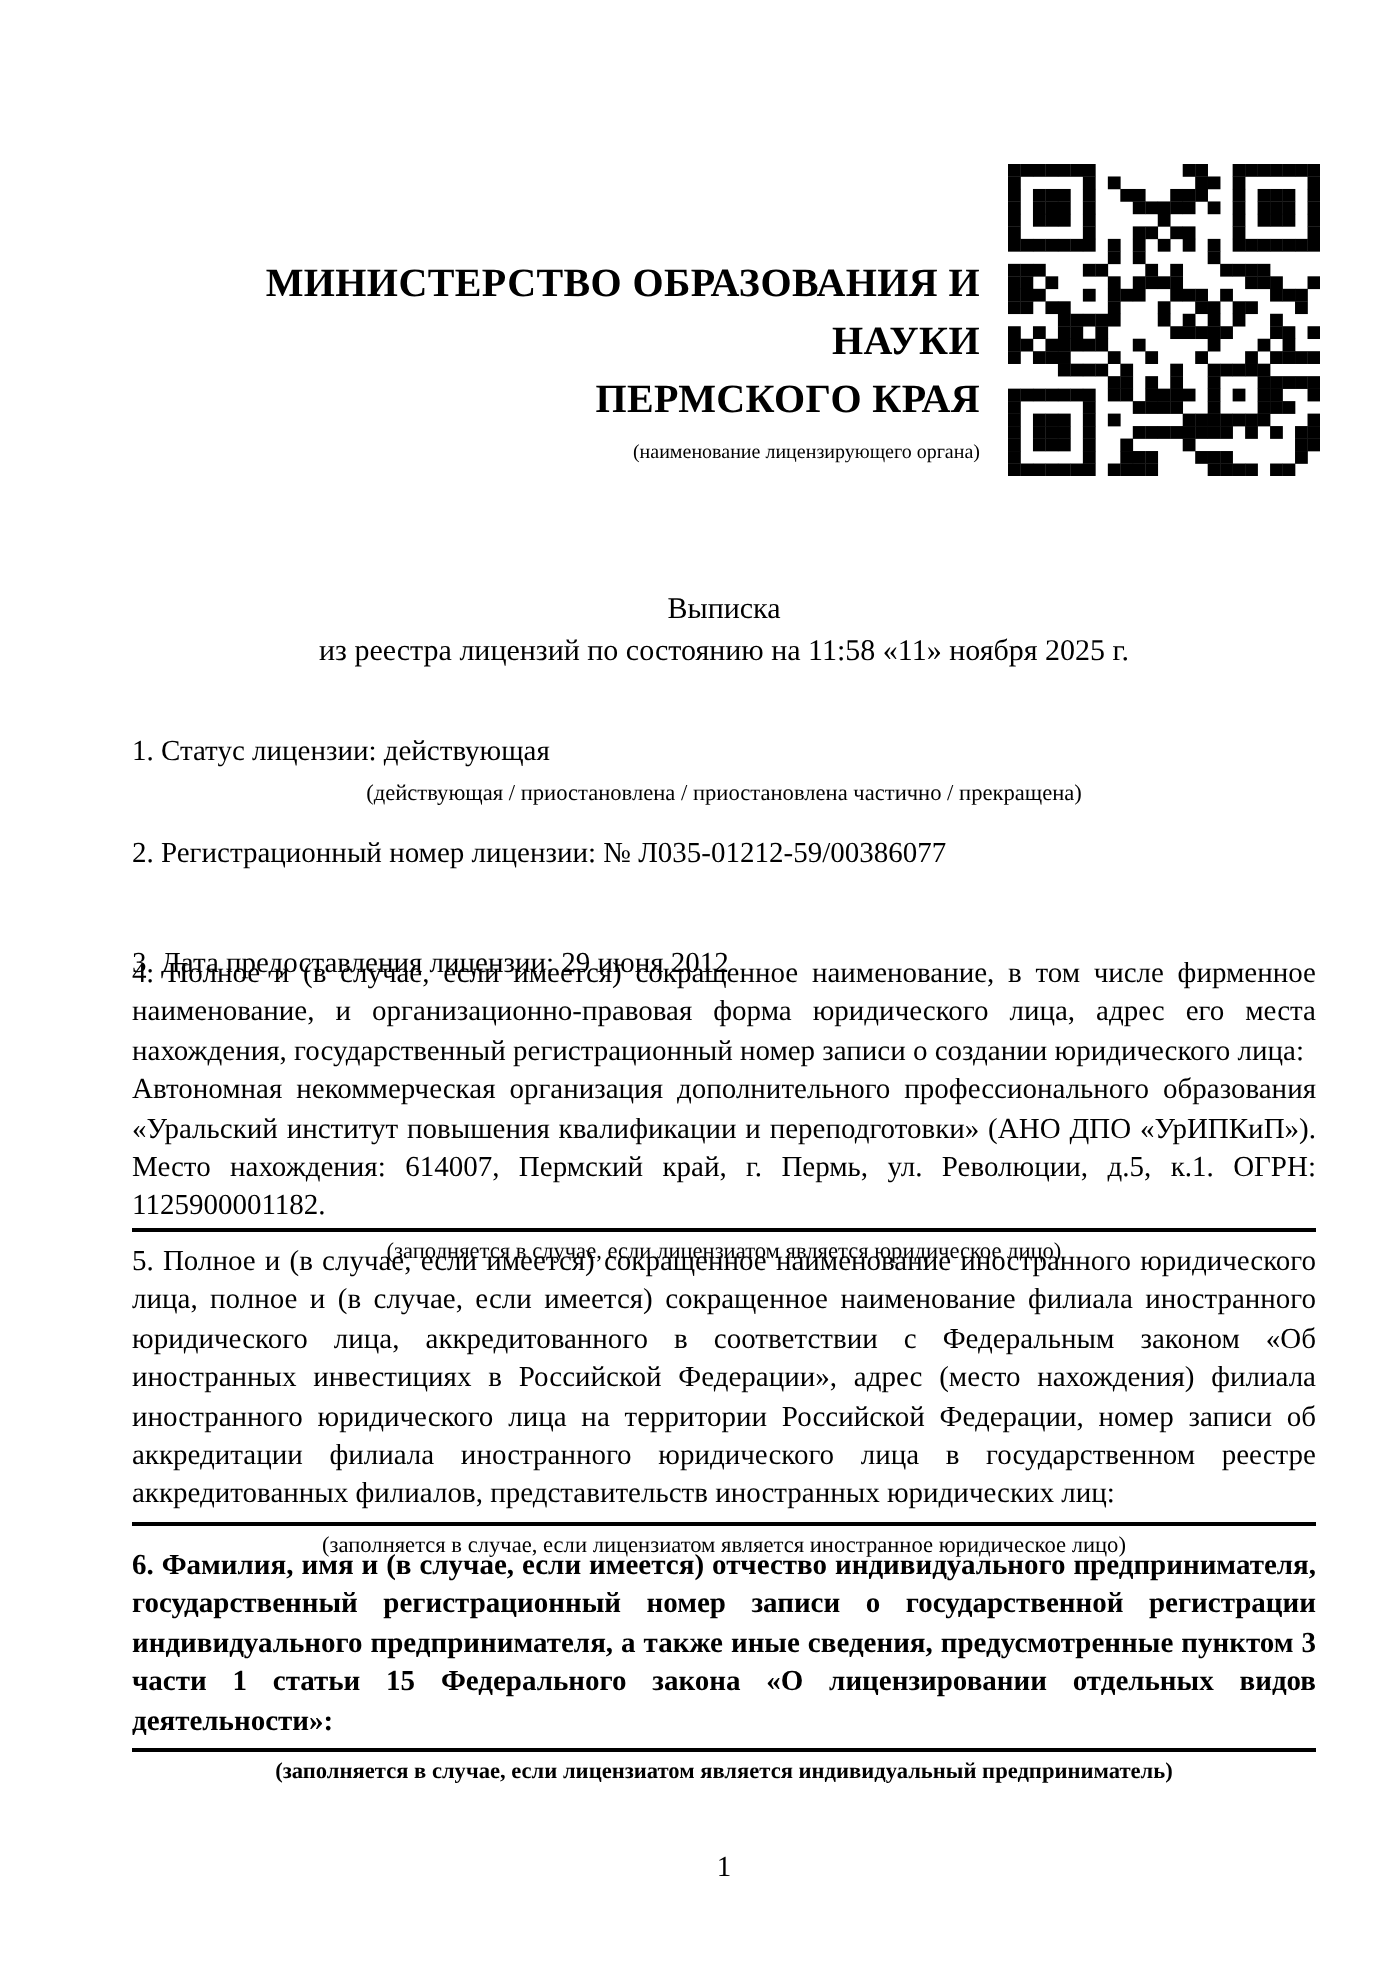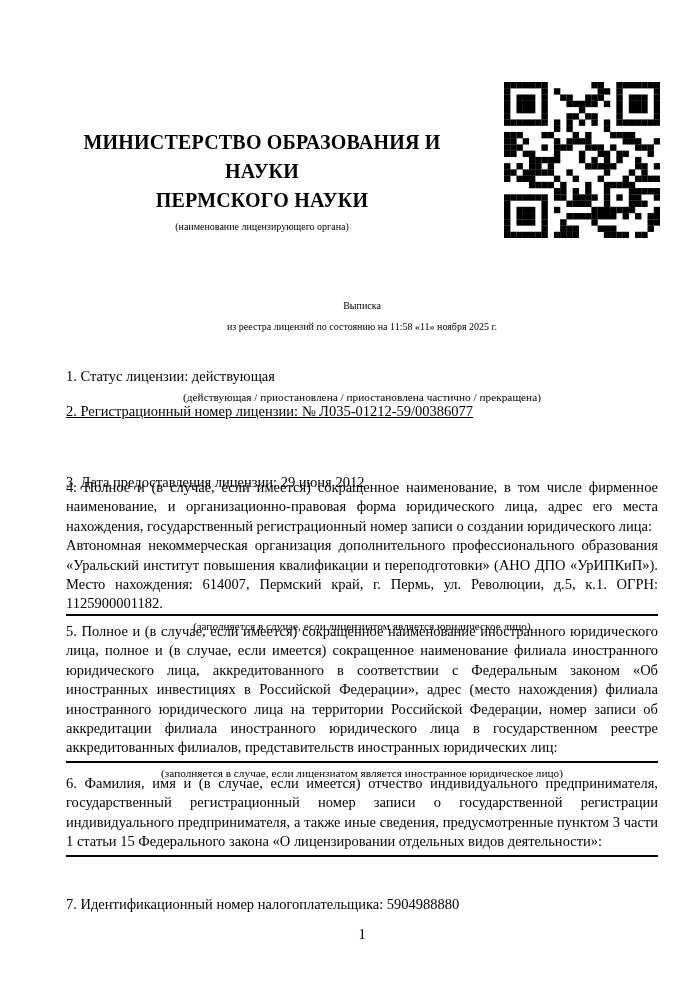--- a/index.html
+++ b/index.html
@@ -13,22 +13,22 @@
     height: 989px;
     background: #ffffff;
     color: #000000;
     font-family: "Liberation Serif", "DejaVu Serif", serif;
     overflow: hidden;
   }
   .abs { position: absolute; }
 
   
   .ministry {
-    left: 50px; top: 128px; width: 424px;
-    text-align: center;
+    left: 66px; top: 128px; width: 424px;
+    text-align: right;
   }
   .ministry-name {
     font-size: 20px;
     font-weight: bold;
     line-height: 29px;
     letter-spacing: 0.2px;
   }
   .ministry-caption {
     margin-top: 5px;
     font-size: 10px;
@@ -37,21 +37,21 @@
   .qr {
     left: 504px; top: 82px;
     width: 156px; height: 156px;
   }
   .qr svg { display: block; width: 156px; height: 156px; fill: #000; }
 
   
   .doc-title {
     left: 66px; top: 295px; width: 592px;
     text-align: center;
-    font-size: 10px;
+    font-size: 15px;
     line-height: 21px;
   }
 
   
   .item {
     left: 66px; width: 592px;
     font-size: 14.5px;
     line-height: 19.4px;
   }
   .item-text   { text-align: justify; }
@@ -64,42 +64,42 @@
   }
   .field-rule {
     border: none;
     border-top: 2px solid #000;
     margin: 0;
     height: 0;
   }
   .rule-gap { margin-top: 3px; }
 
   .i1 { top: 366px; }
-  .i2 { top: 401px; text-decoration: underline; }
+  .i2 { top: 417px; }
   .i3 { top: 472px; }
   .i4 { top: 478px; }
   .i5 { top: 622px; }
-  .i6 { top: 774px; }
+  .i6 { top: 774px; font-weight: bold; }
   .i7 { top: 894px; }
 
   .page-number {
     left: 66px; top: 926px; width: 592px;
     text-align: center;
     font-size: 14.5px;
   }
 </style>
 </head>
 <body>
 
 <div class="page">
 
   <div class="abs ministry">
     <div class="ministry-name">
       <div>МИНИСТЕРСТВО ОБРАЗОВАНИЯ И НАУКИ</div>
-      <div>ПЕРМСКОГО НАУКИ</div>
+      <div>ПЕРМСКОГО КРАЯ</div>
     </div>
     <div class="ministry-caption">(наименование лицензирующего органа)</div>
   </div>
 
   <div class="abs qr">
     <svg viewBox="0 0 156 156" xmlns="http://www.w3.org/2000/svg">
         <rect x="0.00" y="0.00" width="6.39" height="6.39"></rect>
         <rect x="6.24" y="0.00" width="6.39" height="6.39"></rect>
         <rect x="12.48" y="0.00" width="6.39" height="6.39"></rect>
         <rect x="18.72" y="0.00" width="6.39" height="6.39"></rect>
@@ -433,21 +433,19 @@
 
   <div class="abs item i5">
     <div class="item-text">5. Полное и (в случае, если имеется) сокращенное наименование иностранного юридического лица, полное и (в случае, если имеется) сокращенное наименование филиала иностранного юридического лица, аккредитованного в соответствии с Федеральным законом «Об иностранных инвестициях в Российской Федерации», адрес (место нахождения) филиала иностранного юридического лица на территории Российской Федерации, номер записи об аккредитации филиала иностранного юридического лица в государственном реестре аккредитованных филиалов, представительств иностранных юридических лиц:</div>
     <hr class="field-rule rule-gap">
     <div class="item-caption">(заполняется в случае, если лицензиатом является иностранное юридическое лицо)</div>
   </div>
 
   <div class="abs item i6">
     <div class="item-text">6. Фамилия, имя и (в случае, если имеется) отчество индивидуального предпринимателя, государственный регистрационный номер записи о государственной регистрации индивидуального предпринимателя, а также иные сведения, предусмотренные пунктом 3 части 1 статьи 15 Федерального закона «О лицензировании отдельных видов деятельности»:</div>
     <hr class="field-rule rule-gap">
-  </div>
-
-  <div class="abs item i7">
-    <div class="item-single">7. Идентификационный номер налогоплательщика: 5904988880</div>
-  </div>
+    <div class="item-caption">(заполняется в случае, если лицензиатом является индивидуальный предприниматель)</div>
+  </div>
+
 
   <div class="abs page-number">1</div>
 
 </div>
 
 </body></html>

